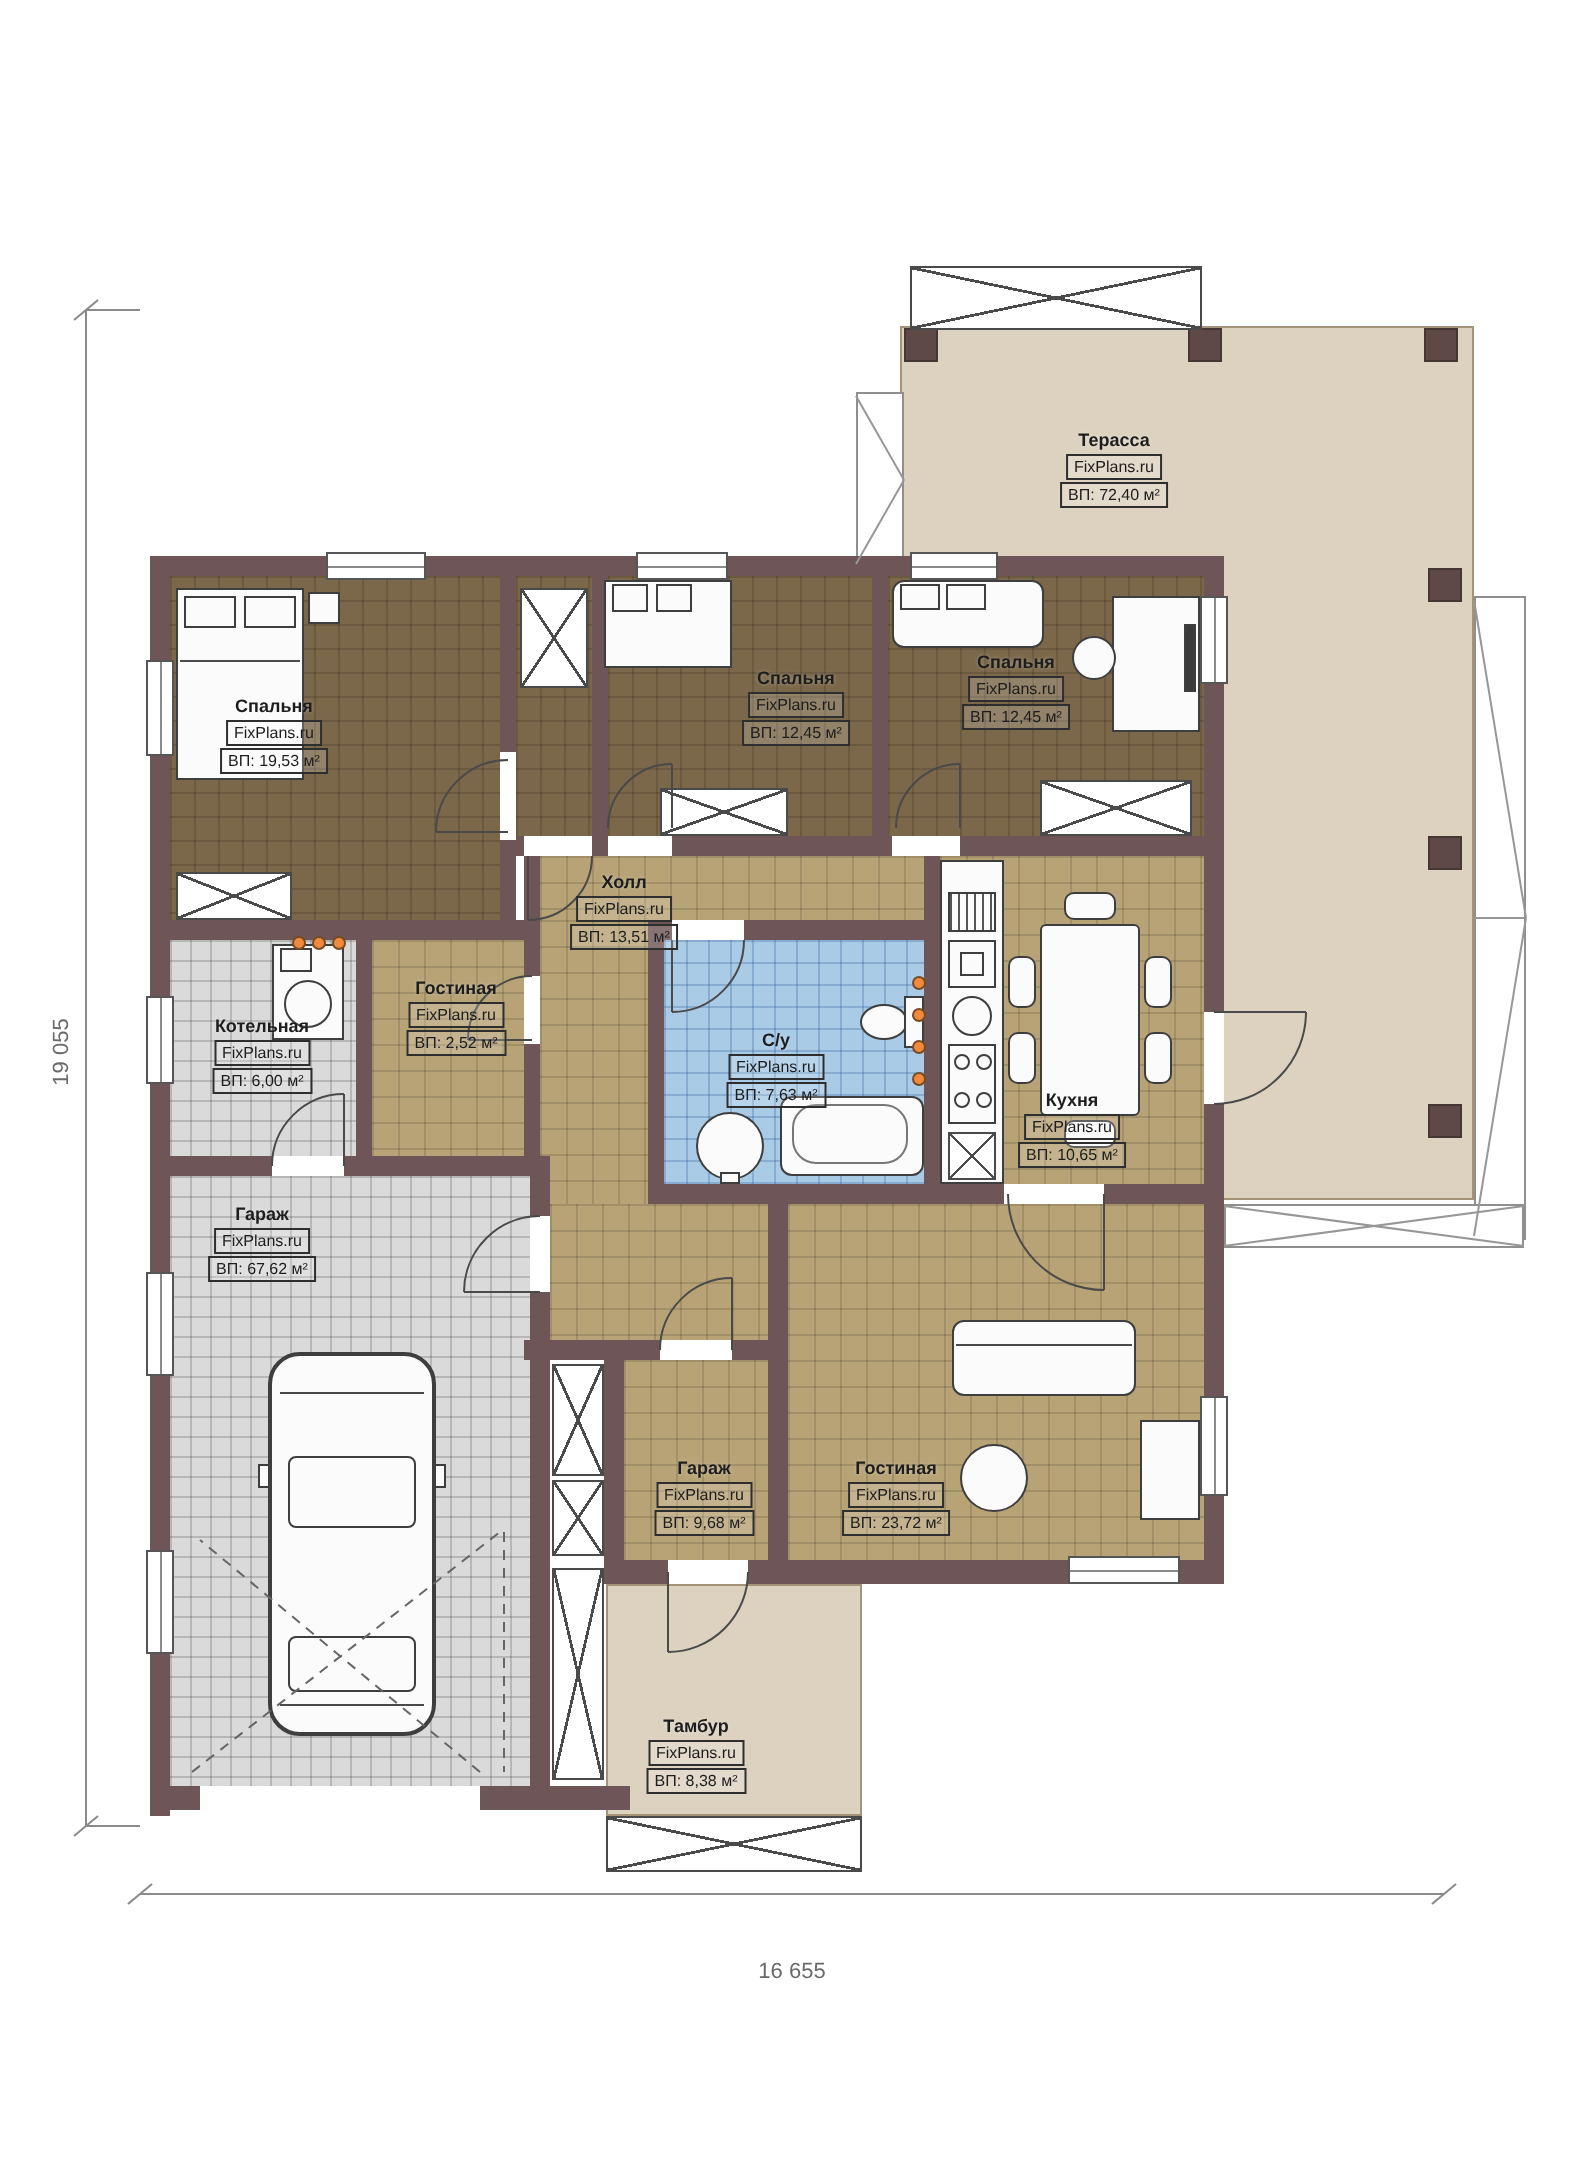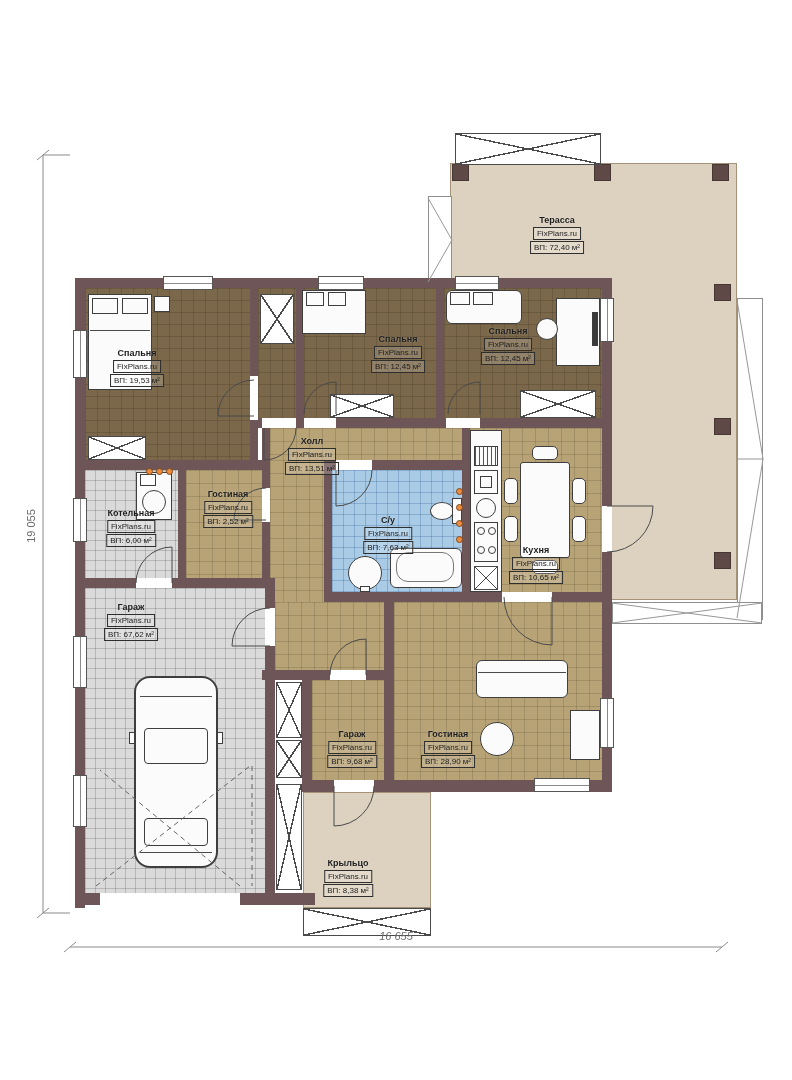--- a/index.html
+++ b/index.html
@@ -48,21 +48,21 @@
   svg.overlay { position:absolute; left:0; top:0; z-index:6; pointer-events:none; }
 
   .room-label { position:absolute; display:flex; flex-direction:column; align-items:center;
     z-index:7; transform:translateX(-50%); color:var(--label); }
   .rl-name { font-size:9px; font-weight:bold; white-space:nowrap; margin-bottom:1px; text-shadow:0 0 2px rgba(255,255,255,.35); }
   .rl-brand, .rl-area { font-size:8px; line-height:11px; border:1px solid #2e2e2e; padding:0 3px;
     white-space:nowrap; margin-top:1px; background:rgba(255,255,255,.18); }
 
   .dim-label { position:absolute; font-size:11px; color:#6a6a6a; z-index:7; white-space:nowrap; }
   .dim-left { left:14px; top:520px; transform:rotate(-90deg); transform-origin:center; }
-  .dim-bottom { left:396px; top:930px; transform:translateX(-50%);font-style:italic; }
+  .dim-bottom { left:396px; top:980px; transform:translateX(-50%); }
 </style>
 </head>
 <body>
 
 <div class="plan">
 
   <div class="floor f-beige" style="left:450px;top:163px;width:287px;height:437px;"></div>
   <div class="floor f-beige" style="left:303px;top:792px;width:128px;height:116px;"></div>
 
   <div class="xbox" style="left:455px;top:133px;width:146px;height:32px;"></div>
@@ -326,21 +326,21 @@
     <div class="rl-area">ВП: 67,62 м²</div>
   </div>
   <div class="room-label" style="left:352px;top:729px;">
     <div class="rl-name">Гараж</div>
     <div class="rl-brand">FixPlans.ru</div>
     <div class="rl-area">ВП: 9,68 м²</div>
   </div>
   <div class="room-label" style="left:448px;top:729px;">
     <div class="rl-name">Гостиная</div>
     <div class="rl-brand">FixPlans.ru</div>
-    <div class="rl-area">ВП: 28,90 м²</div>
+    <div class="rl-area">ВП: 23,72 м²</div>
   </div>
   <div class="room-label" style="left:348px;top:858px;">
-    <div class="rl-name">Крыльцо</div>
+    <div class="rl-name">Тамбур</div>
     <div class="rl-brand">FixPlans.ru</div>
     <div class="rl-area">ВП: 8,38 м²</div>
   </div>
 
 </div>
 
 </body></html>

